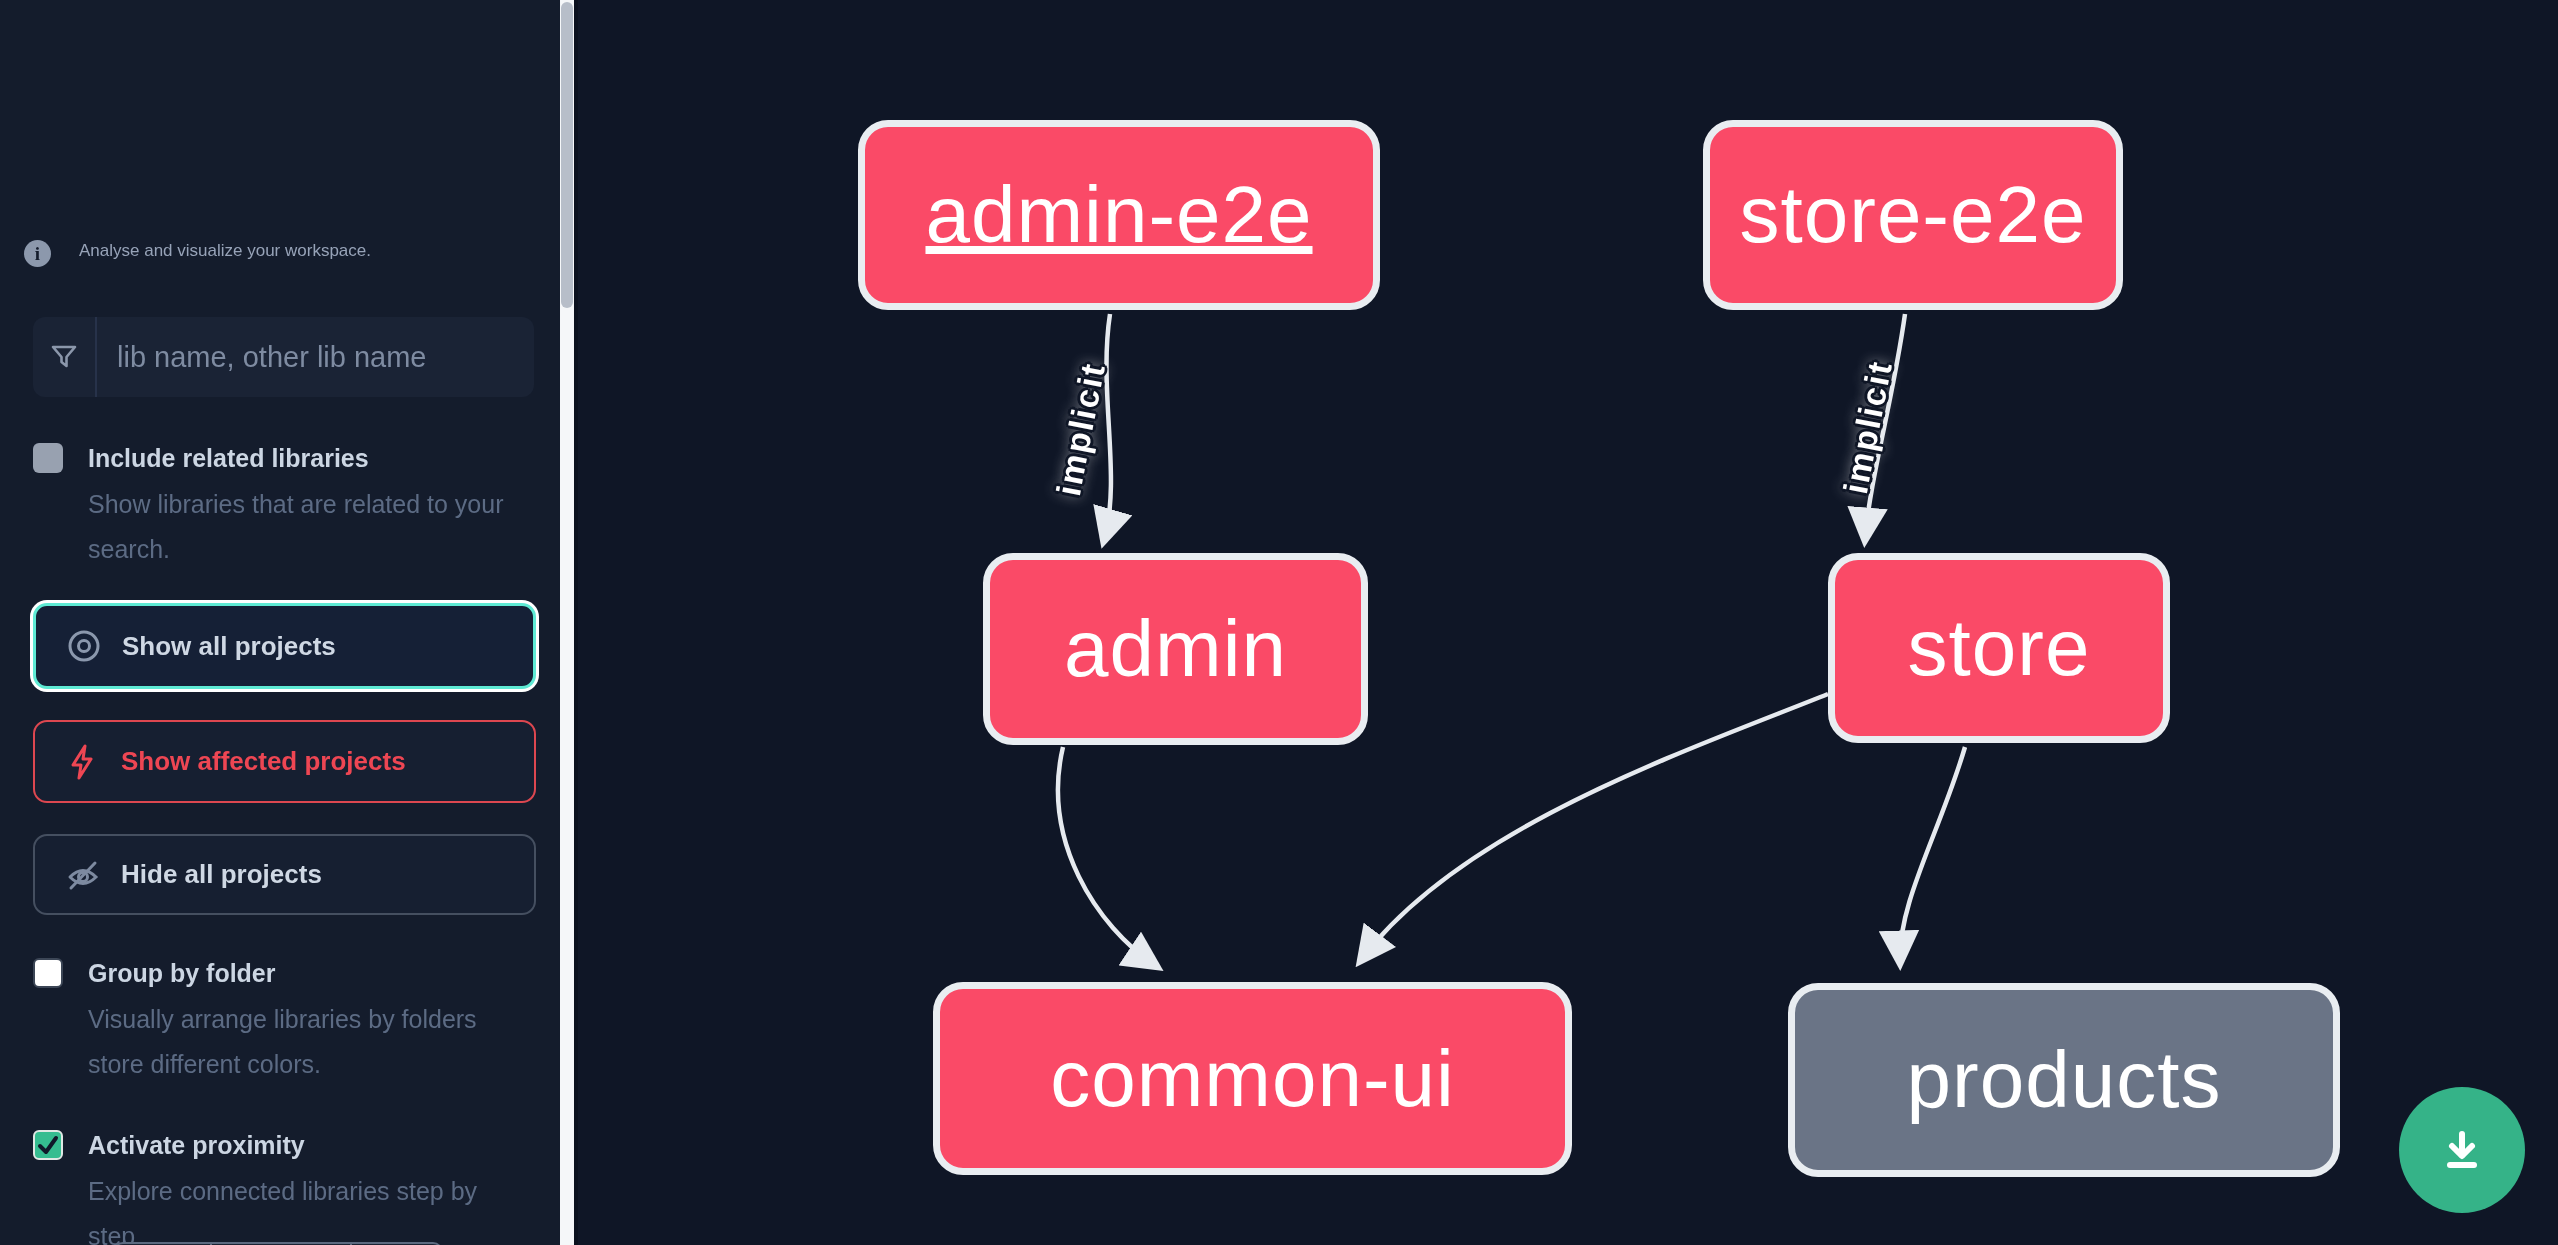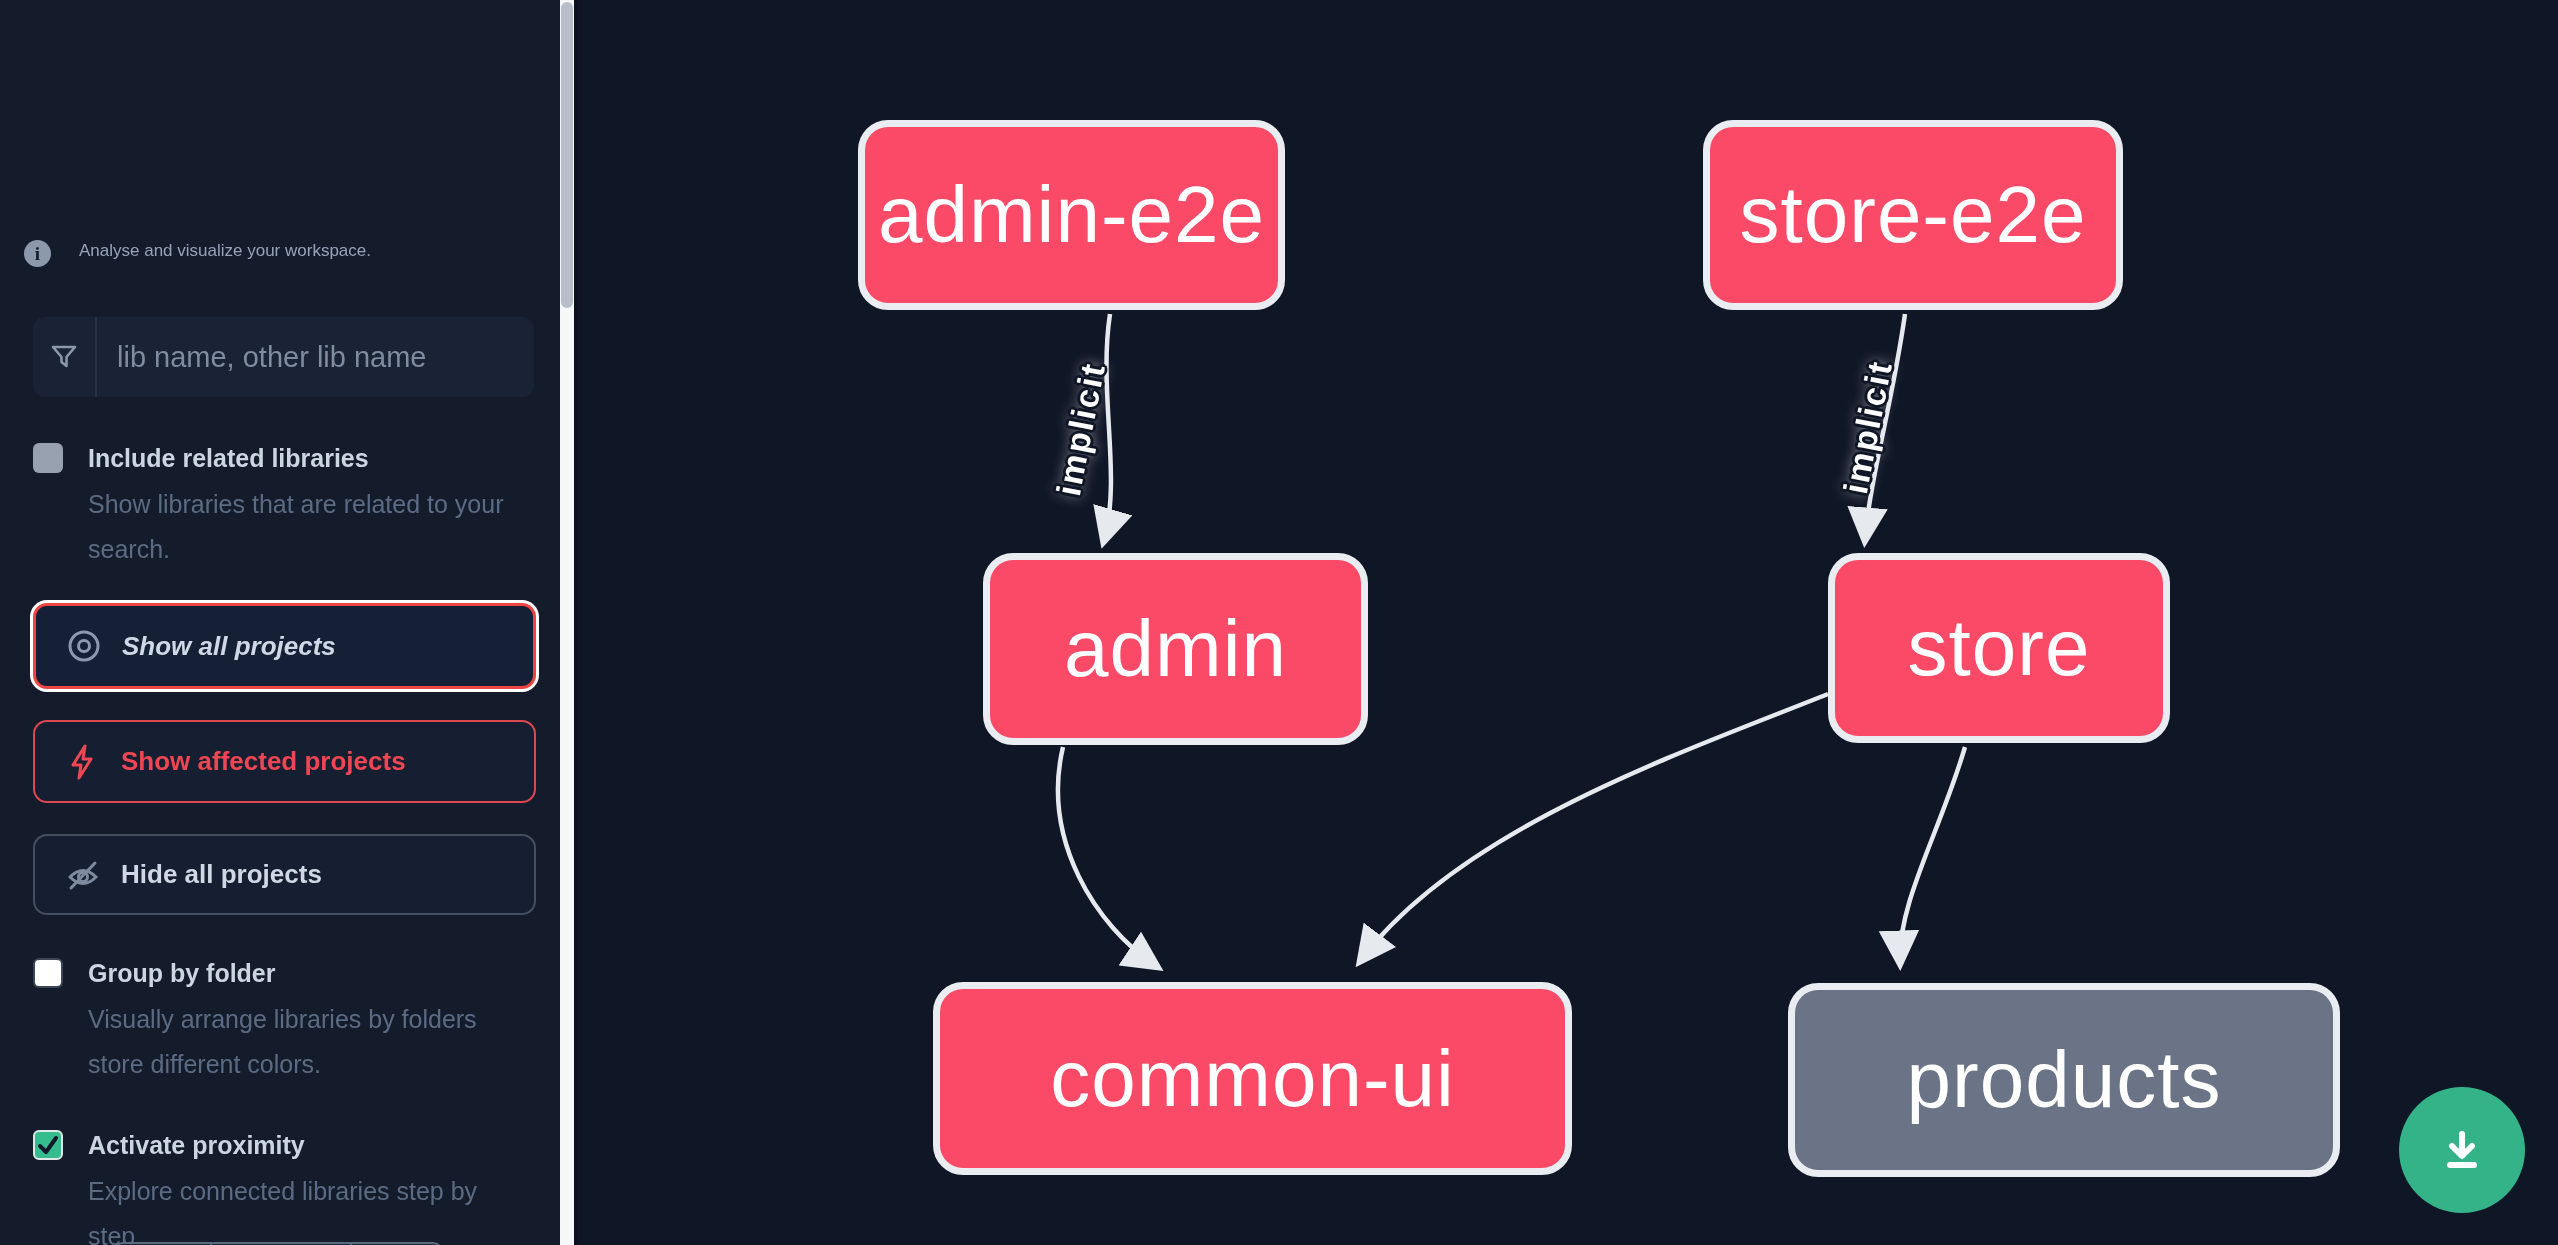--- a/index.html
+++ b/index.html
@@ -38,21 +38,21 @@
   .cb-green  { background:#35bd90; border:2px solid #dfe8e4; }
   .check-label { position:absolute; left:55px; top:4px; font-size:25px; font-weight:700;
                  color:#ccd6e3; white-space:nowrap; cursor:pointer; }
   .check-desc { position:absolute; left:55px; top:42px; width:430px; font-size:25px;
                 line-height:45px; color:#5c6b84; }
 
   .sb-btn { position:absolute; left:33px; width:503px; height:86px; border-radius:14px;
             background:#161f31; display:flex; align-items:center; cursor:pointer; }
   .sb-btn .btn-icon { width:40px; height:40px; margin-left:28px; flex:0 0 auto; }
   .sb-btn .btn-label { margin-left:18px; font-size:26px; font-weight:700; color:#cfd8e4; white-space:nowrap; }
-  .btn-focused { border:3px solid #ef4444; box-shadow:0 0 0 3px #ffffff; background:#152036;font-style:italic; }
+  .btn-focused { border:3px solid #5eead4; box-shadow:0 0 0 3px #ffffff; background:#152036; }
   .btn-affected { border:2px solid #dd4750; }
   .btn-affected .btn-label { color:#ee4653; }
   .btn-default { border:2px solid #454f60; }
 
   .prox-sliver { position:absolute; left:113px; top:1242px; width:330px; height:10px;
                  background:#1a2233; border:2px solid #5c6a80; border-bottom:none;
                  border-radius:10px 10px 0 0; }
   .prox-sliver span { position:absolute; top:0; width:2px; height:10px; background:#5c6a80; }
 
   
@@ -170,21 +170,21 @@
       <path d="M1327 314 C1315 400 1292 478 1287 539" marker-end="url(#arrow)"></path>
       <path d="M485 747 C463 840 518 926 578 966" marker-end="url(#arrow)"></path>
       <path d="M1250 694 C1105 752 882 828 783 960" marker-end="url(#arrow)"></path>
       <path d="M1387 747 C1362 832 1320 902 1322 962" marker-end="url(#arrow)"></path>
     </g>
   </svg>
 
   <div class="edge-label" style="left:503px; top:429px;">implicit</div>
   <div class="edge-label" style="left:1290px; top:427px;">implicit</div>
 
-  <div class="gnode gnode-app" style="left:280px;  top:120px; width:427px; height:190px;">admin-e2e</div>
+  <div class="gnode gnode-app" style="left:280px;  top:120px; width:522px; height:190px;text-decoration:underline;">admin-e2e</div>
   <div class="gnode gnode-app" style="left:1125px; top:120px; width:420px; height:190px;">store-e2e</div>
   <div class="gnode gnode-app" style="left:405px;  top:553px; width:385px; height:192px;">admin</div>
   <div class="gnode gnode-app" style="left:1250px; top:553px; width:342px; height:190px;">store</div>
   <div class="gnode gnode-app" style="left:355px;  top:982px; width:639px; height:193px;">common-ui</div>
   <div class="gnode gnode-lib" style="left:1210px; top:983px; width:552px; height:194px;">products</div>
 
   <div class="fab">
     <svg width="58" height="58" viewBox="0 0 58 58" fill="none" stroke="#ffffff" stroke-width="6" stroke-linecap="round" stroke-linejoin="round">
       <path d="M29 13 v21"></path>
       <path d="M19 25 l10 10 l10 -10"></path>

